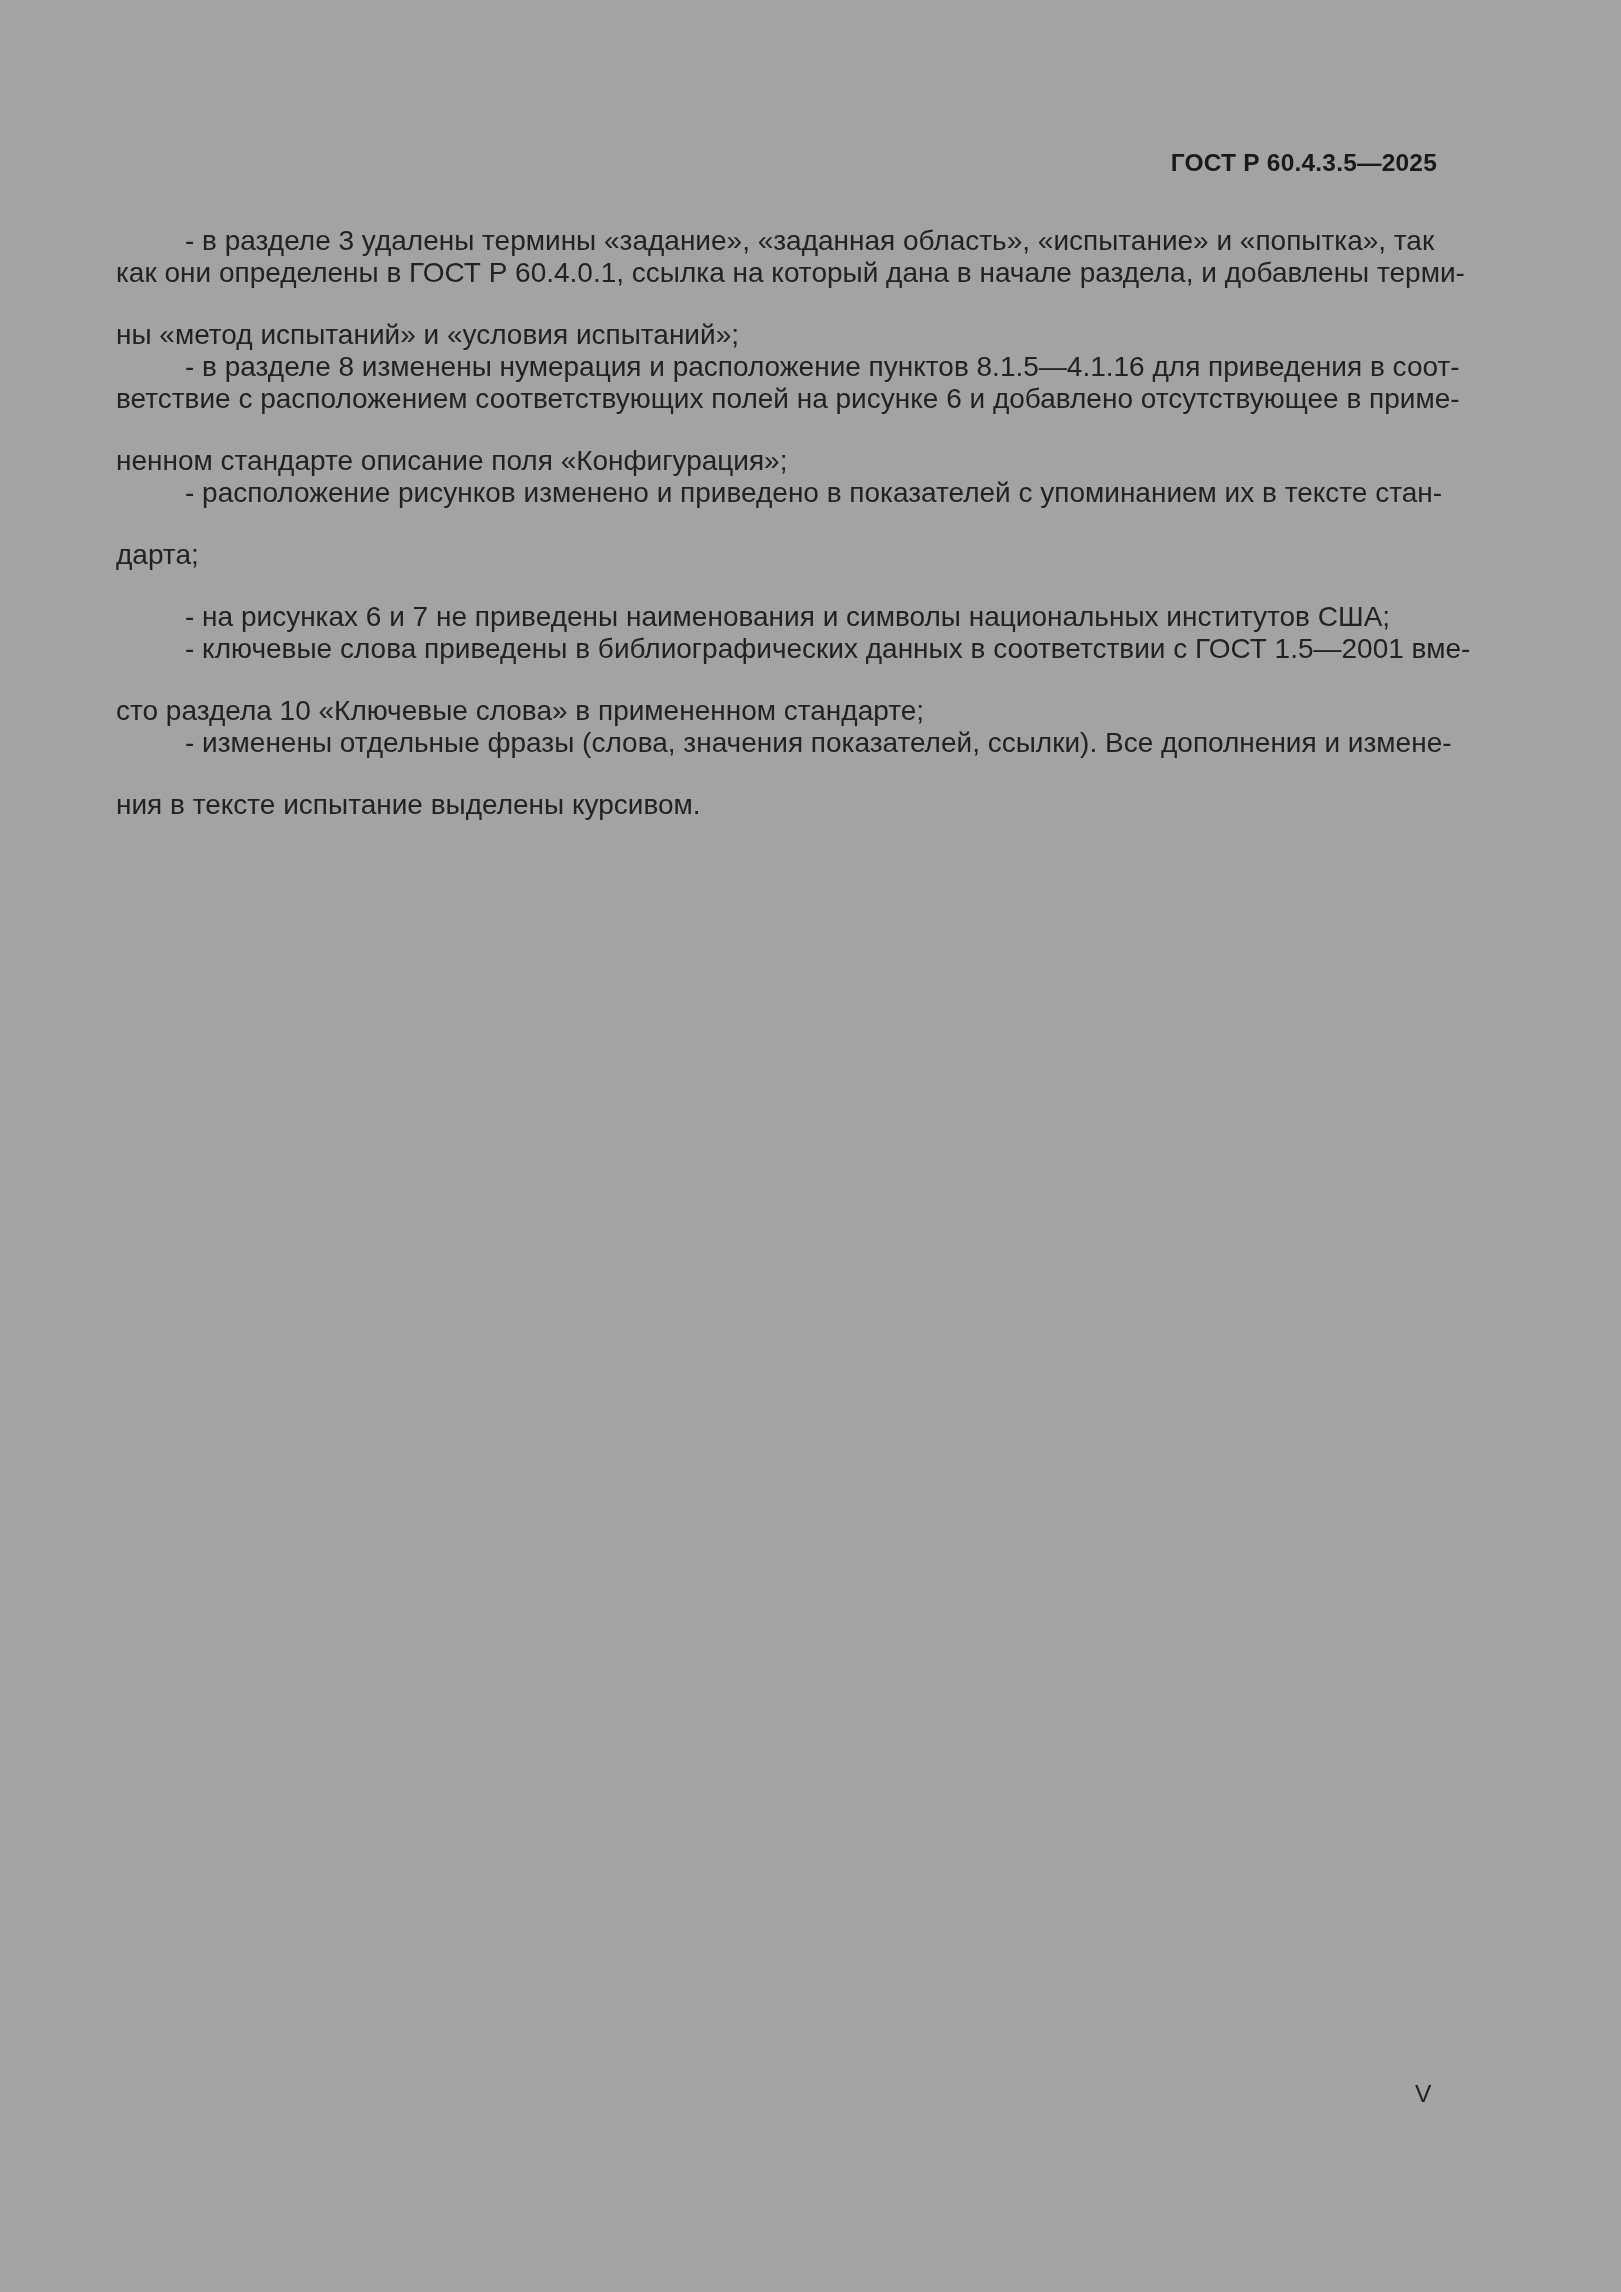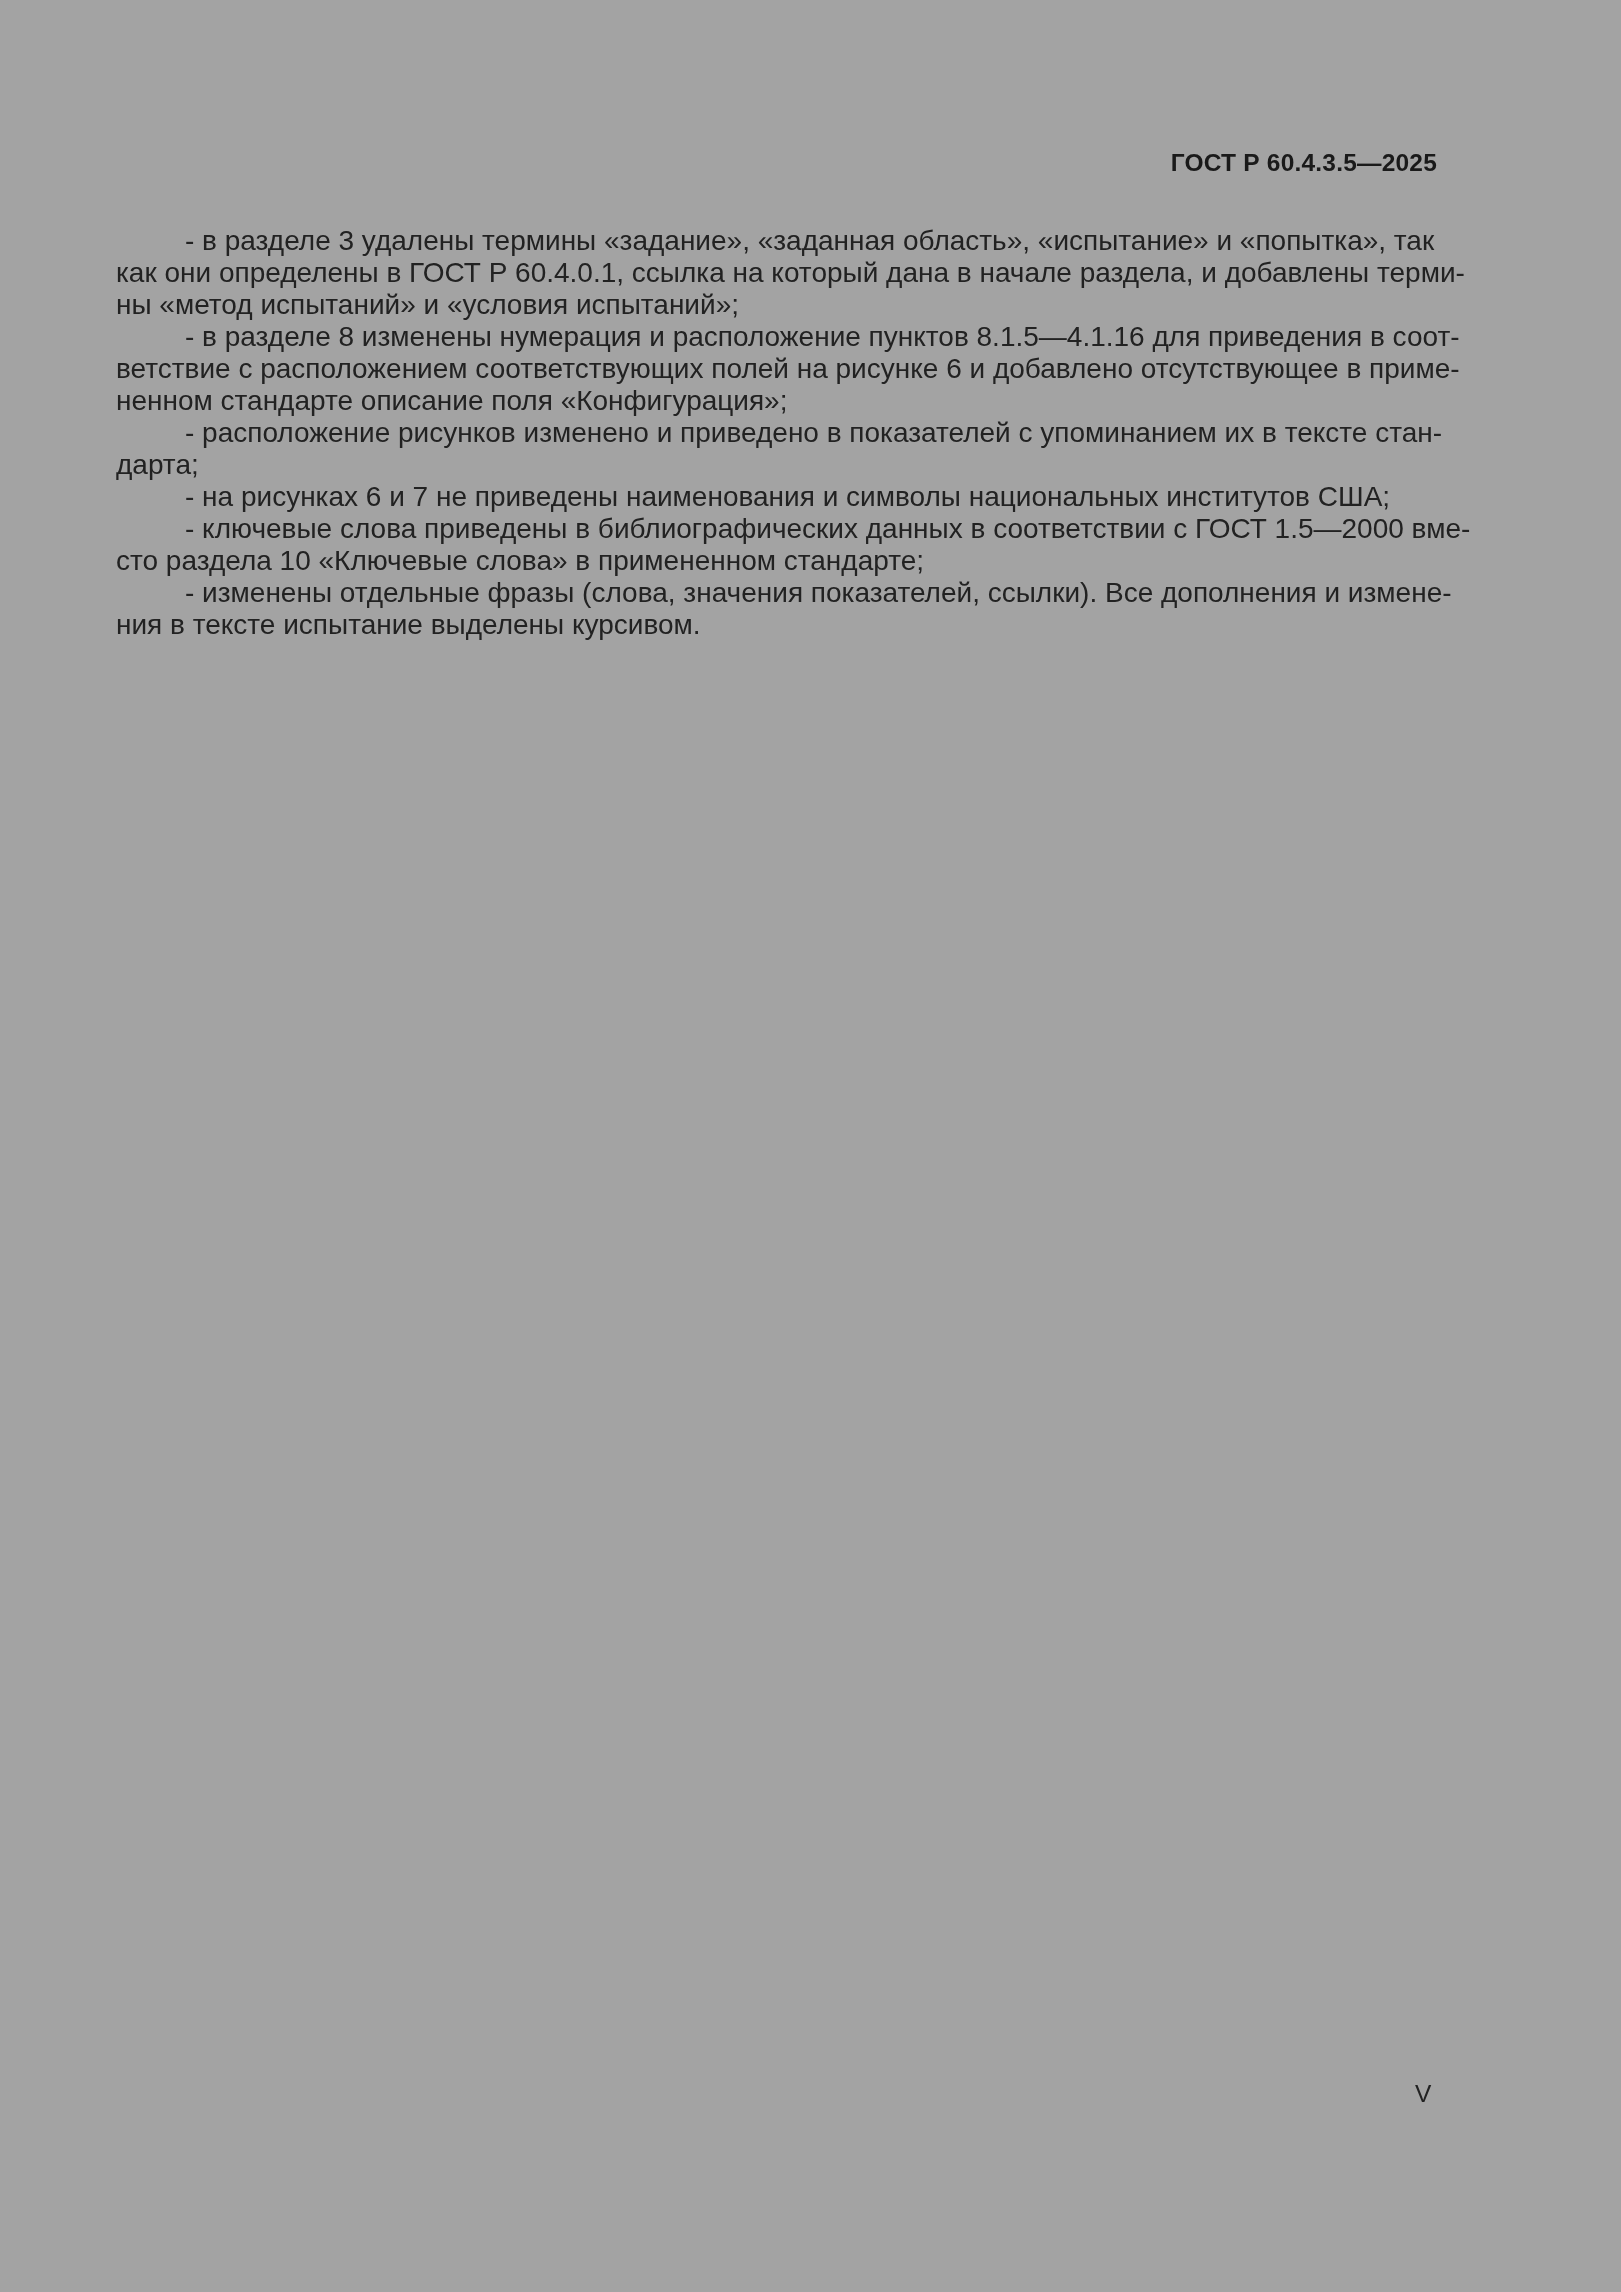--- a/index.html
+++ b/index.html
@@ -49,20 +49,21 @@
       height: 32px;
       white-space: nowrap;
       text-align: justify;
       text-align-last: justify;
     }
     .line.first {
       padding-left: 69px;
     }
     .line.last {
       text-align-last: left;
+      margin-top: 30px;
     }
     .page-number {
       position: absolute;
       top: 2080px;
       left: 1415px;
       font-size: 24.5px;
       color: #222222;
     }
   </style>
 </head>
@@ -89,21 +90,21 @@
     <div class="paragraph">
       <span class="line first">- расположение рисунков изменено и приведено в показателей с упоминанием их в тексте стан-</span>
       <span class="line last">дарта;</span>
     </div>
 
     <div class="paragraph">
       <span class="line first last">- на рисунках 6 и 7 не приведены наименования и символы национальных институтов США;</span>
     </div>
 
     <div class="paragraph">
-      <span class="line first">- ключевые слова приведены в библиографических данных в соответствии с ГОСТ 1.5—2000 вме-</span>
+      <span class="line first">- ключевые слова приведены в библиографических данных в соответствии с ГОСТ 1.5—2001 вме-</span>
       <span class="line last">сто раздела 10 «Ключевые слова» в примененном стандарте;</span>
     </div>
 
     <div class="paragraph">
       <span class="line first">- изменены отдельные фразы (слова, значения показателей, ссылки). Все дополнения и измене-</span>
       <span class="line last">ния в тексте испытание выделены курсивом.</span>
     </div>
 
   </div>
 

